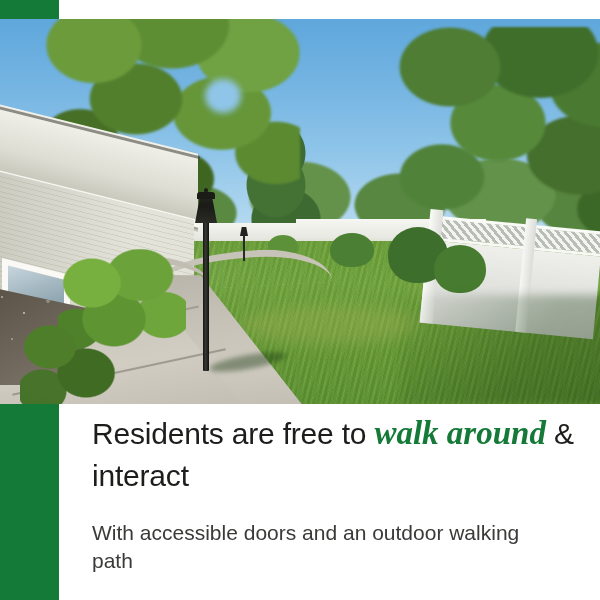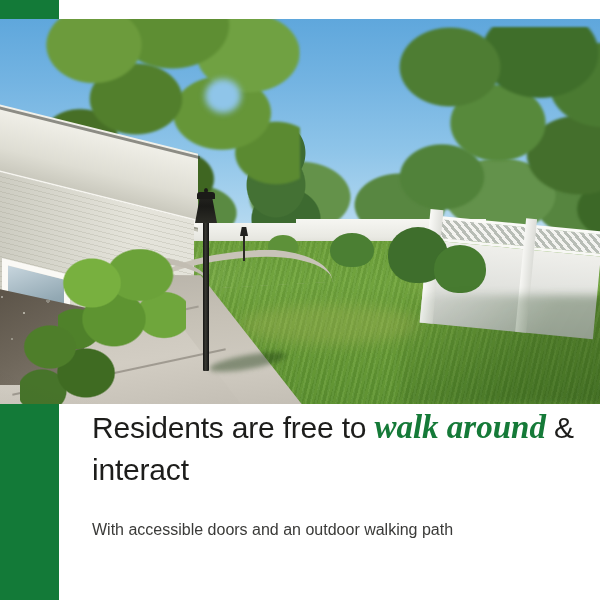--- a/index.html
+++ b/index.html
@@ -458,21 +458,21 @@
     position: absolute;
     left: 0; top: 404px;
     width: 59px; height: 196px;
     background: #137A38;
     z-index: 6;
   }
 
   #headline {
     position: absolute;
     left: 92px;
-    top: 2px;
+    top: 8px;
     width: 492px;
     font-size: 30px;
     line-height: 1.32;
     letter-spacing: -0.2px;
     color: #1D1D1B;
     font-weight: 400;
   }
   #headline .em {
     font-family: "Liberation Serif", "DejaVu Serif", serif;
     font-style: italic;
@@ -480,21 +480,21 @@
     color: #157A38;
     font-size: 33px;
     letter-spacing: 0px;
   }
 
   #subline {
     position: absolute;
     left: 92px;
     top: 115px;
     width: 440px;
-    font-size: 16px;
+    font-size: 21px;
     line-height: 1.33;
     color: #3A3A38;
     font-weight: 400;
   }
 
   .sr { position:absolute; width:1px; height:1px; overflow:hidden; clip:rect(0 0 0 0); }
 </style>
 </head>
 <body>
 

